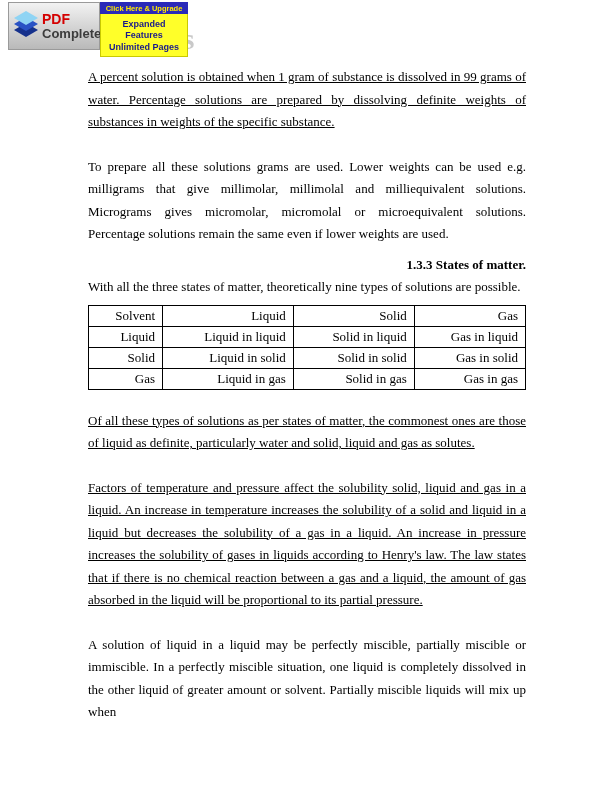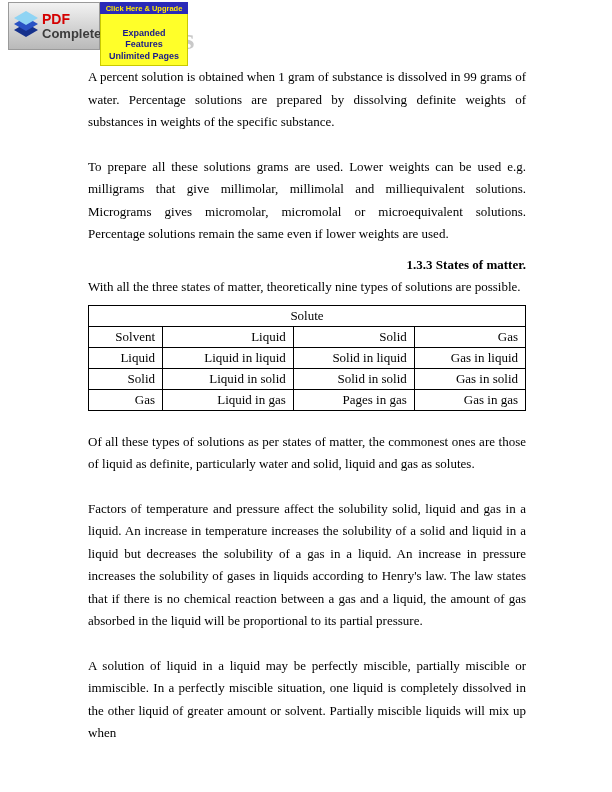--- a/index.html
+++ b/index.html
@@ -72,37 +72,37 @@
   }
   .banner-right-body {
     background: #ffff29;
     border: 1px solid #c9c900;
     border-top: none;
     color: #1a1a8c;
     font-family: "Liberation Sans", sans-serif;
     font-size: 9px;
     font-weight: bold;
     text-align: center;
-    padding: 14px 2px 3px;
+    padding: 5px 2px 3px;
     line-height: 1.25;
   }
 
   
   .content {
     position: absolute;
     left: 88px;
     right: 86px;
     top: 66px;
     font-size: 13px;
     line-height: 22.5px;
     text-align: justify;
   }
   .list-line { padding-left: 17px; text-align: left; }
   .list-label { margin-right: 10px; }
-  .para-gap { margin-bottom: 22px; }
+  .para-gap { margin-bottom: 22px; text-decoration: underline; }
   .para-smallgap { margin-bottom: 8px; }
   .section-heading { font-weight: bold; text-align: right; }
 
   table.solutions {
     border-collapse: collapse;
     width: 100%;
     margin-top: 6px;
     margin-bottom: 20px;
   }
   table.solutions td, table.solutions th {
@@ -153,44 +153,41 @@
 
     <p class="para-smallgap">To prepare all these solutions grams are used. Lower weights can be used e.g. milligrams that give  millimolar, millimolal and milliequivalent solutions. Micrograms gives micromolar, micromolal or microequivalent solutions. Percentage solutions remain the same even if lower weights are used.</p>
 
     <div class="section-heading">1.3.3 States of matter.</div>
 
     <div>With all the three states of matter, theoretically nine types of solutions are possible.</div>
 
     <table class="solutions">
       <tbody>
         <tr>
-          <th class="solute-head" colspan="4">Solute</th>
-        </tr>
-        <tr>
           <td>Solvent</td>
           <td>Liquid</td>
           <td>Solid</td>
           <td>Gas</td>
         </tr>
         <tr>
           <td>Liquid</td>
           <td>Liquid in liquid</td>
           <td>Solid in liquid</td>
           <td>Gas in liquid</td>
         </tr>
         <tr>
           <td>Solid</td>
           <td>Liquid in solid</td>
           <td>Solid in solid</td>
           <td>Gas in solid</td>
         </tr>
         <tr>
           <td>Gas</td>
           <td>Liquid in gas</td>
-          <td>Pages in gas</td>
+          <td>Solid in gas</td>
           <td>Gas in gas</td>
         </tr>
       </tbody>
     </table>
 
     <p class="para-gap">Of all these types of solutions as per states of matter, the commonest ones are those of liquid as definite, particularly water and solid, liquid and gas as solutes.</p>
 
     <p class="para-gap">Factors of temperature and pressure affect the solubility solid, liquid and gas in a liquid. An increase in temperature increases the solubility of a solid and liquid in a liquid but decreases the solubility of a gas in a liquid. An increase in pressure increases the solubility of gases in liquids according to Henry's law. The law states that if there is no chemical reaction between a gas and a liquid, the amount of gas absorbed in the liquid will be proportional to its partial pressure.</p>
 
     <p>A solution of liquid in a liquid may be perfectly miscible, partially miscible or immiscible. In a perfectly miscible situation, one liquid is completely dissolved in the other liquid of greater amount or solvent. Partially miscible liquids will mix up when</p>

